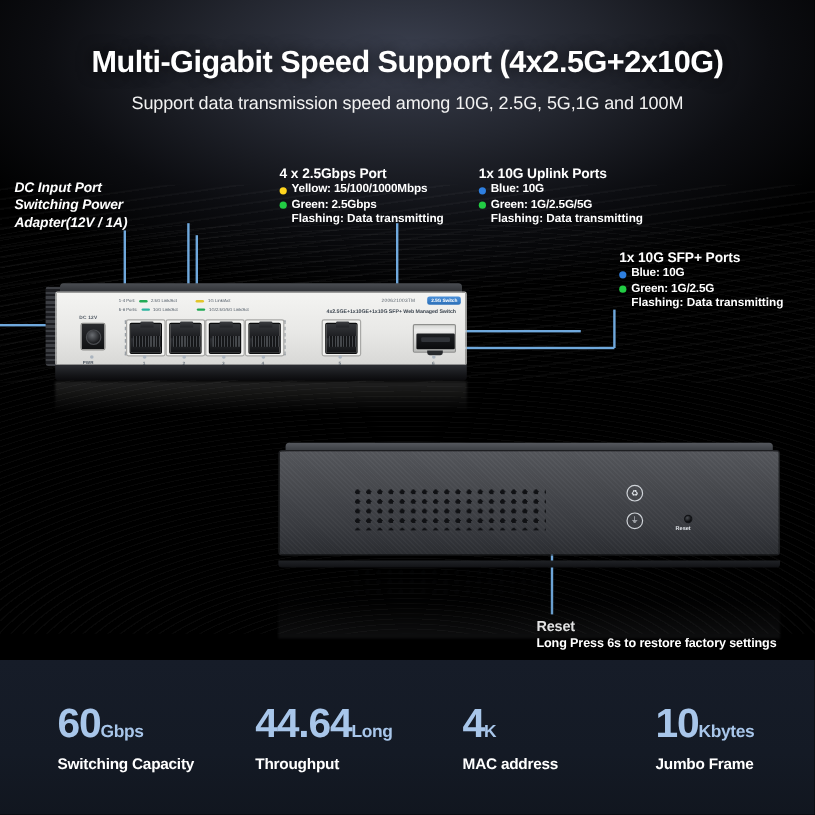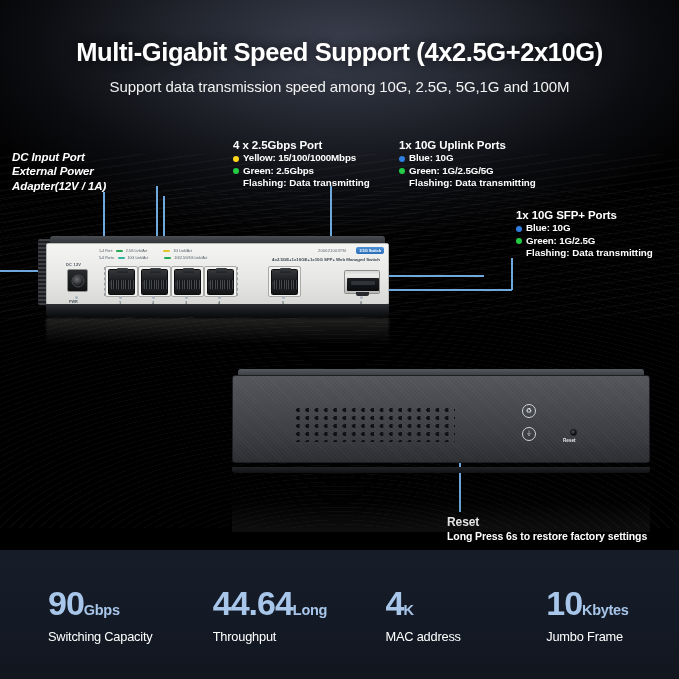--- a/index.html
+++ b/index.html
@@ -239,21 +239,21 @@
   .stat { flex:1 1 0; text-align:left; padding-left:18px; }
   .stat:nth-child(1){ padding-left:48px; }
   .stat:nth-child(2){ padding-left:32px; }
   .stat:nth-child(3){ padding-left:40px; }
   .stat:nth-child(4){ padding-left:28px; }
   .stat .num {
     color:#a8c6ea; font-weight:bold; font-size:34px; line-height:1;
     letter-spacing:-1px; white-space:nowrap;
   }
   .stat .num .unit { font-size:14.5px; letter-spacing:-0.3px; }
-  .stat .cap { color:#fff; font-size:12.8px; font-weight:normal; margin-top:9px;
+  .stat .cap { color:#fff; font-size:12.8px; font-weight:bold; margin-top:9px;
                letter-spacing:-0.2px; white-space:nowrap; }
 </style>
 </head>
 <body>
 
 <div class="page">
 
   <div class="hero">
     <div class="hero-swirl"></div>
     <div class="hero-swirl2"></div>
@@ -284,21 +284,21 @@
 
     <div class="lead leadh" style="left:344px; top:275px; width:140px;"></div>
     <div class="dotend" style="left:342px; top:272px;"></div>
 
     <div class="lead leadh" style="left:459px; top:427px; width:112px;"></div>
     <div class="lead leadv" style="left:459px; top:427px; height:85px;"></div>
     <div class="dotend" style="left:568px; top:424px;"></div>
 
     <div class="callout co-dc">
       <div class="hd">DC Input Port</div>
-      <div class="hd">External Power</div>
+      <div class="hd">Switching Power</div>
       <div class="hd">Adapter(12V / 1A)</div>
     </div>
 
 
     <div class="callout co-25g">
       <div class="hd">4 x 2.5Gbps Port</div>
       <div class="bl">
         <span class="dot" style="background:#ffd51e"></span>
         <span>Yellow: 15/100/1000Mbps</span>
       </div>
@@ -431,21 +431,21 @@
       <div class="dev2-edge"></div>
     </div>
     <div class="reflection"></div>
     <div class="refl-vents"></div>
   </div>
 
   <div class="stats">
 
     <div class="stat">
       <div class="num">
-        <span>90</span><span class="unit">Gbps</span>
+        <span>60</span><span class="unit">Gbps</span>
       </div>
       <div class="cap">Switching Capacity</div>
     </div>
 
     <div class="stat">
       <div class="num">
         <span>44.64</span><span class="unit">Long</span>
       </div>
       <div class="cap">Throughput</div>
     </div>

